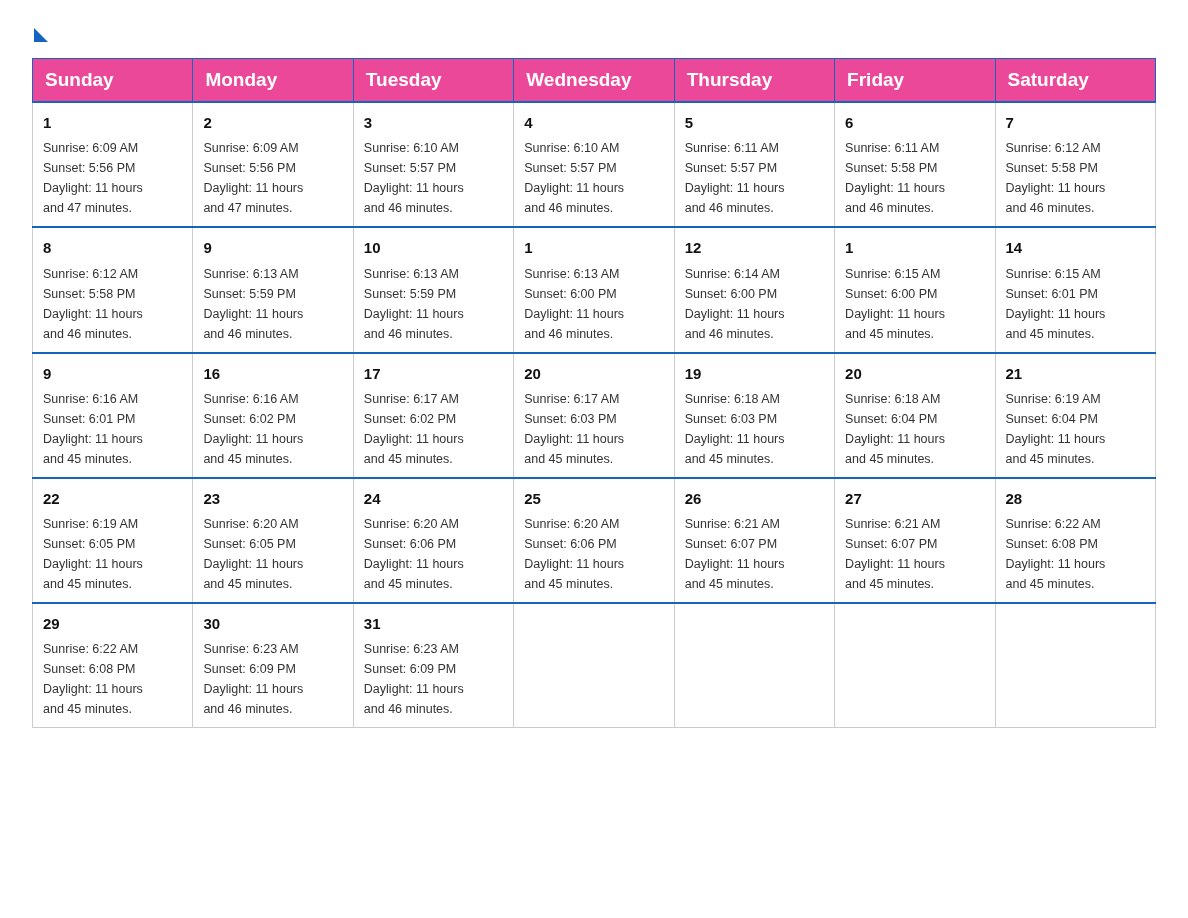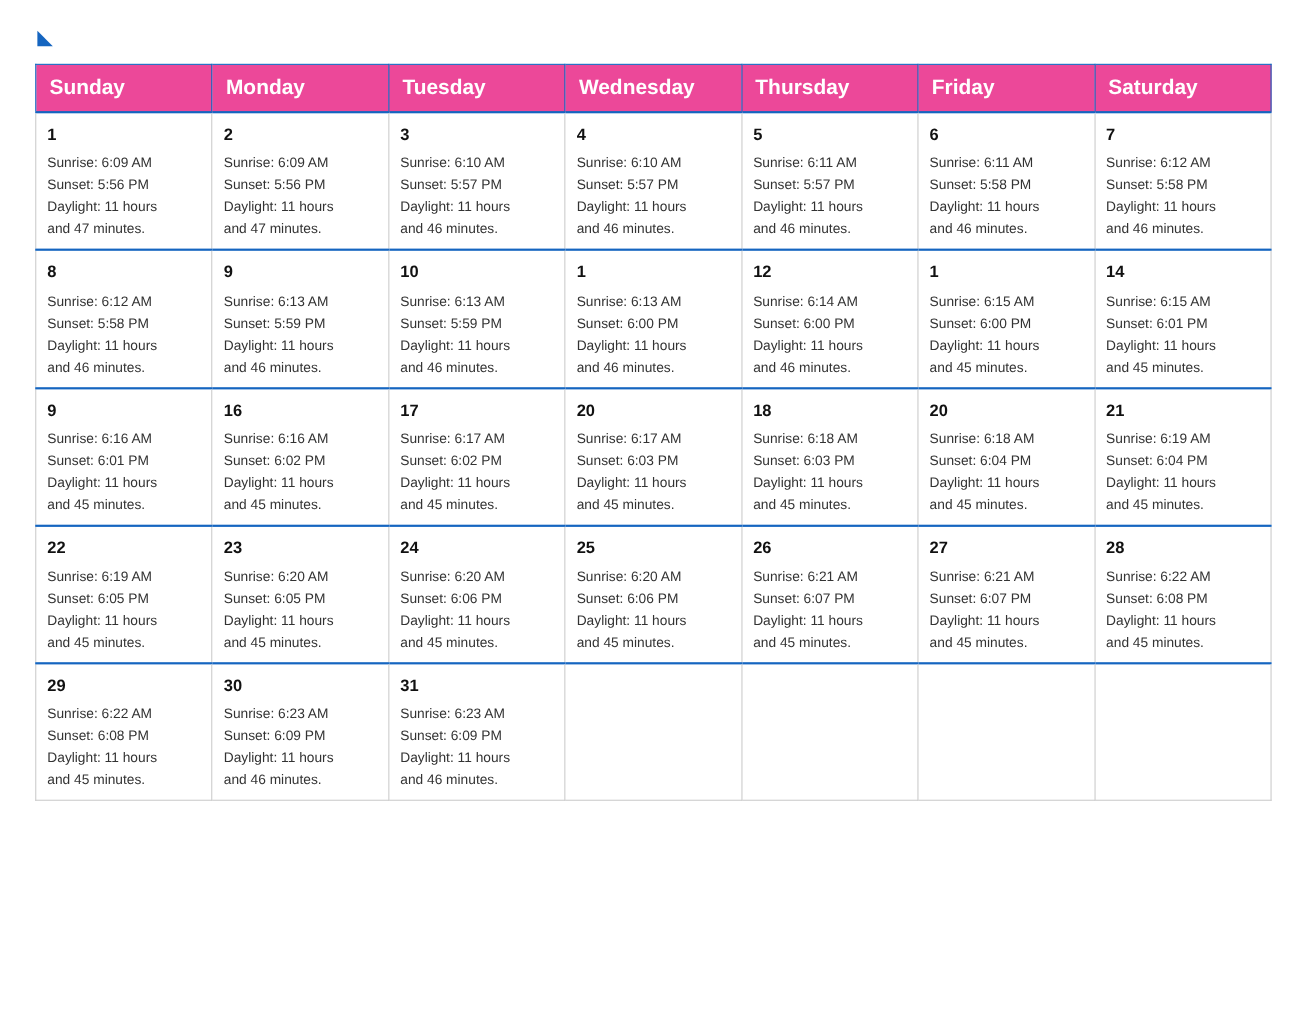--- a/index.html
+++ b/index.html
@@ -223,21 +223,21 @@
         </td>
         <td>
           <span class="day-number">17</span>
           <div class="day-info">Sunrise: 6:17 AM<br>Sunset: 6:02 PM<br>Daylight: 11 hours<br>and 45 minutes.</div>
         </td>
         <td>
           <span class="day-number">20</span>
           <div class="day-info">Sunrise: 6:17 AM<br>Sunset: 6:03 PM<br>Daylight: 11 hours<br>and 45 minutes.</div>
         </td>
         <td>
-          <span class="day-number">18</span>
+          <span class="day-number">19</span>
           <div class="day-info">Sunrise: 6:18 AM<br>Sunset: 6:03 PM<br>Daylight: 11 hours<br>and 45 minutes.</div>
         </td>
         <td>
           <span class="day-number">20</span>
           <div class="day-info">Sunrise: 6:18 AM<br>Sunset: 6:04 PM<br>Daylight: 11 hours<br>and 45 minutes.</div>
         </td>
         <td>
           <span class="day-number">21</span>
           <div class="day-info">Sunrise: 6:19 AM<br>Sunset: 6:04 PM<br>Daylight: 11 hours<br>and 45 minutes.</div>
         </td>

